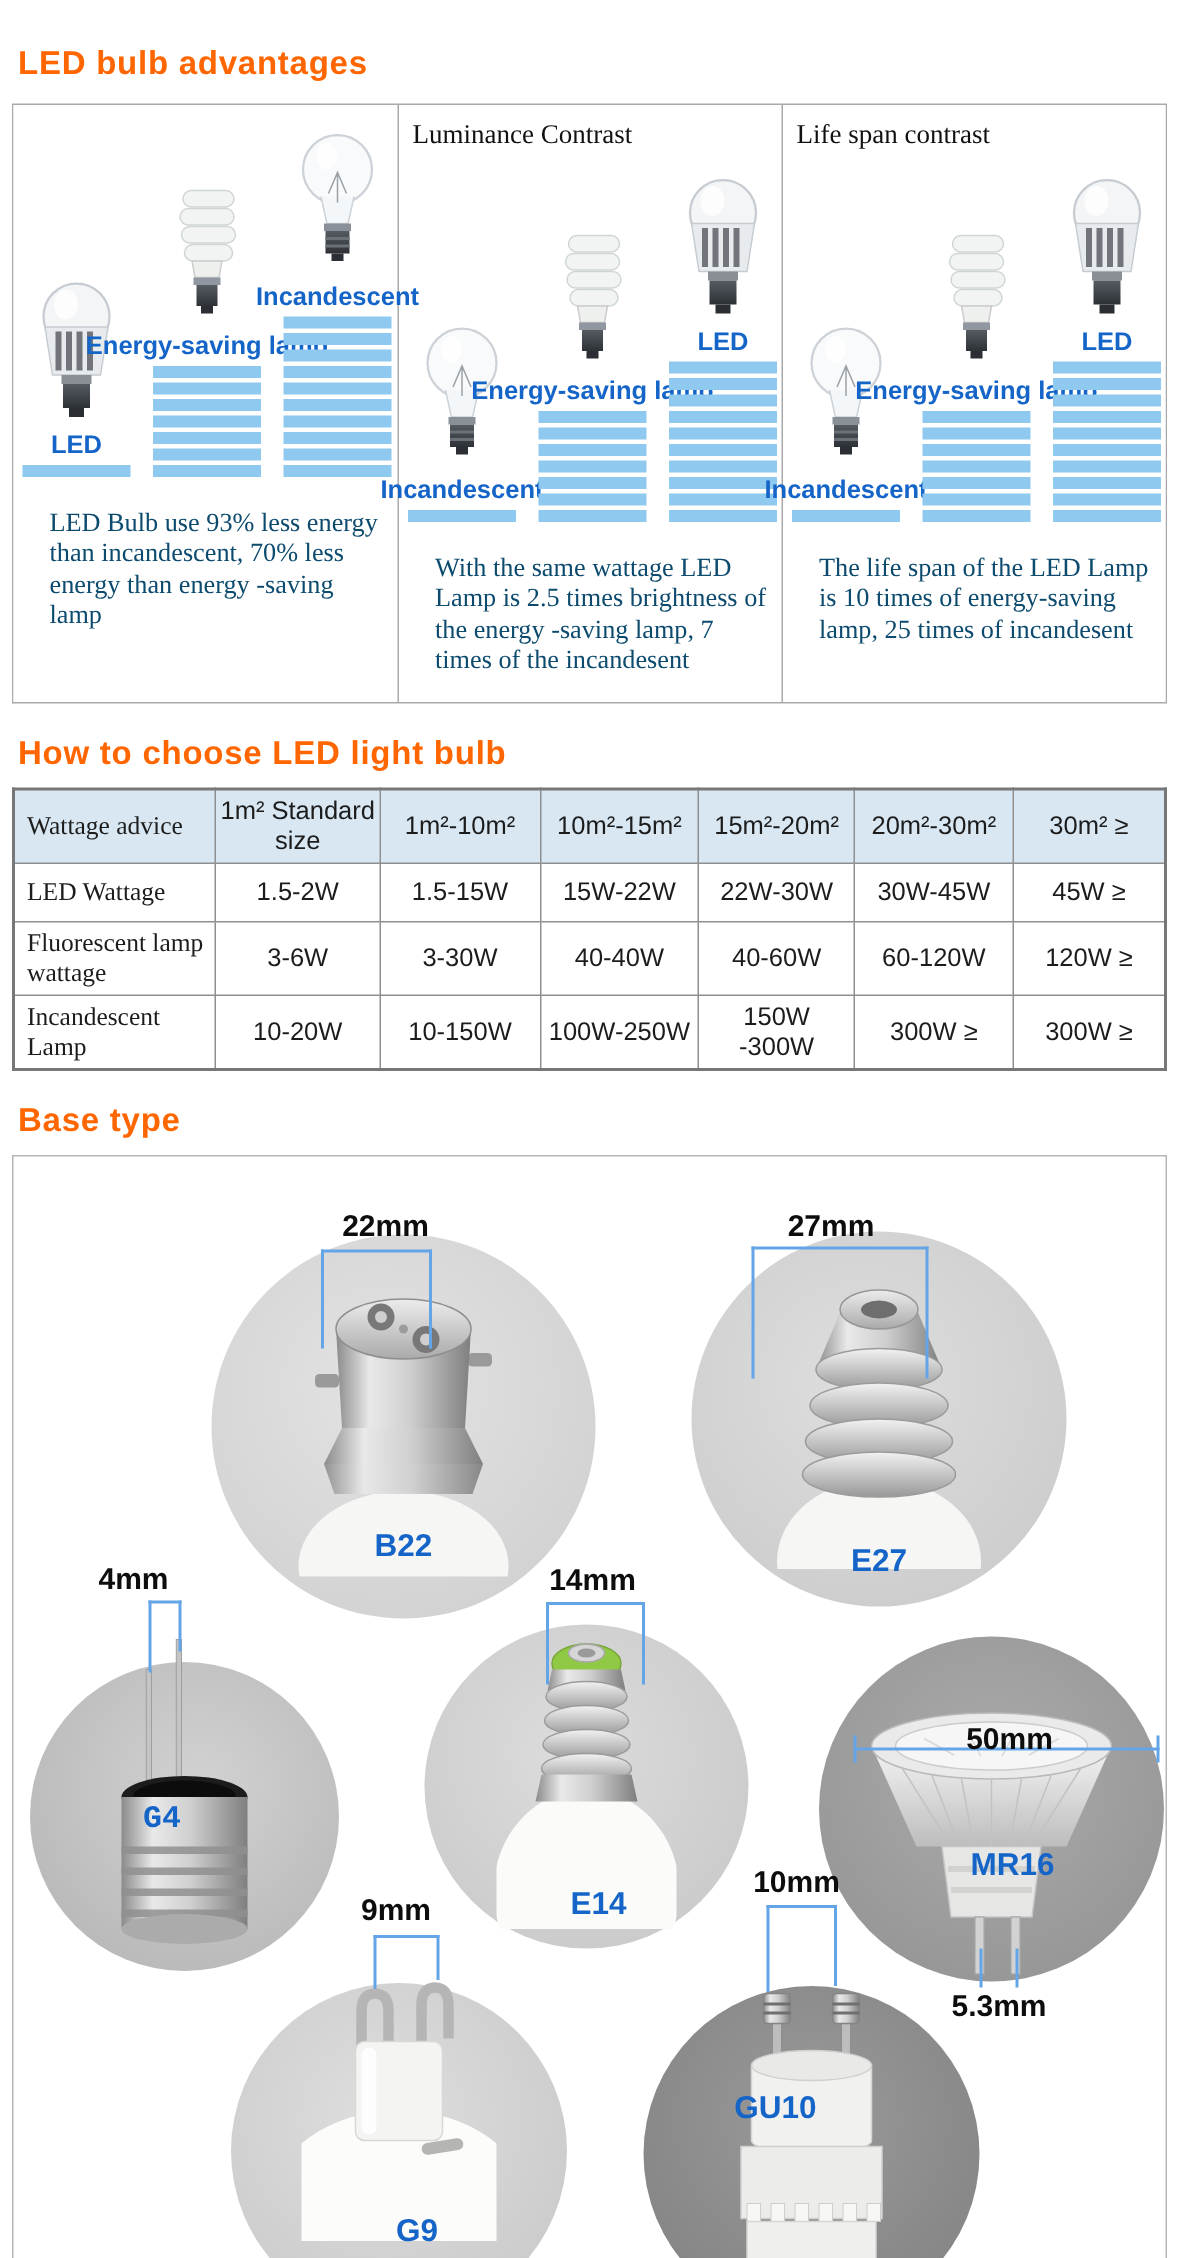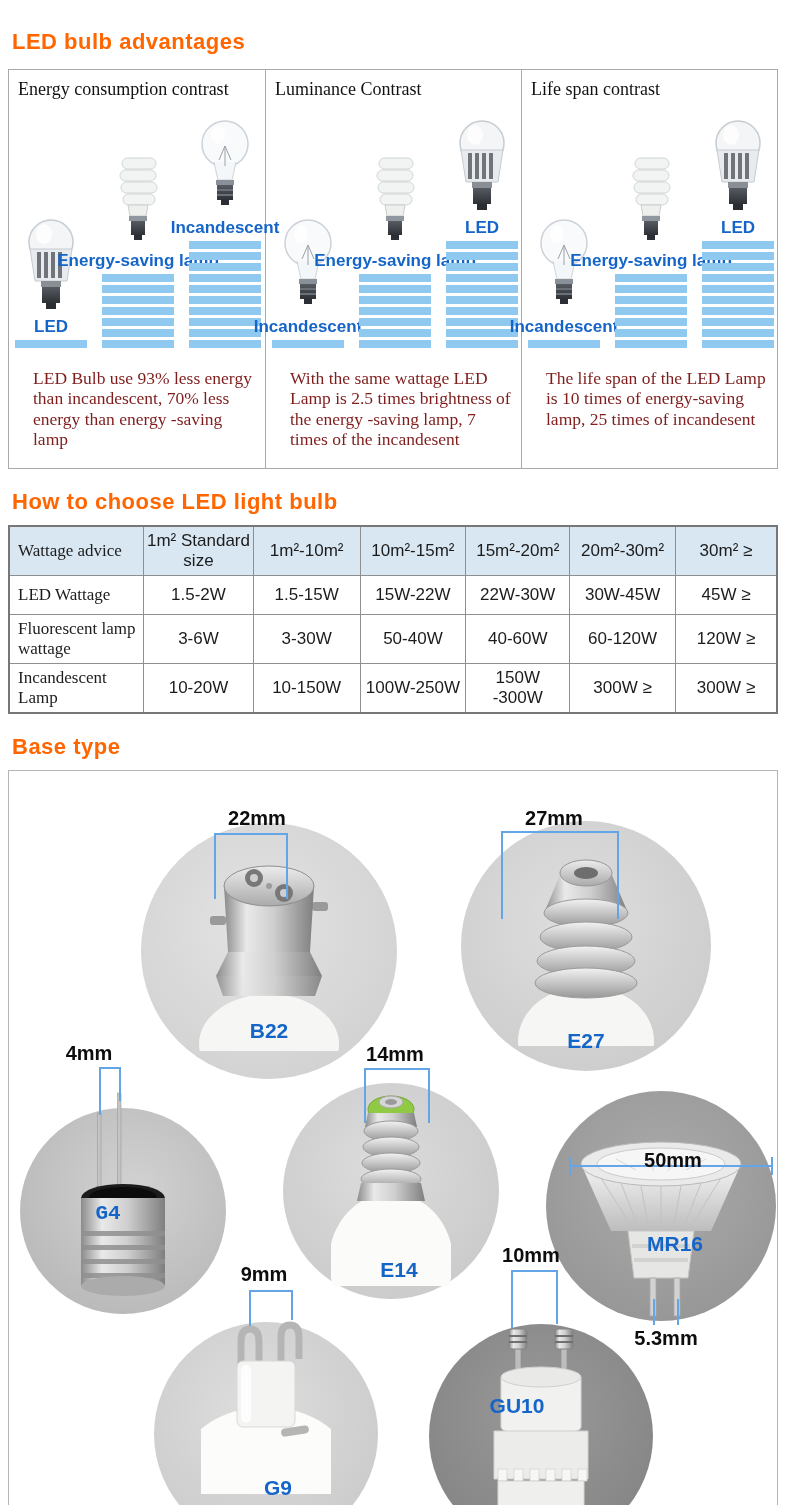--- a/index.html
+++ b/index.html
@@ -17,21 +17,21 @@
   .panels{display:flex;width:770px;margin-left:8px;border:1px solid var(--panel-border);}
   .panel{width:256.6px;height:398px;display:flex;flex-direction:column;background:#fff;}
   .panel + .panel{border-left:1px solid var(--panel-border);}
   .panel-header{font-family:"Liberation Serif",serif;font-size:18px;padding:9px 6px 0 9px;color:#111;}
   .chart{position:relative;height:256px;}
   .col{position:absolute;bottom:8px;width:72px;display:flex;flex-direction:column;align-items:center;}
   .chart-label{font-size:17px;font-weight:bold;color:var(--label-blue);white-space:nowrap;margin:2px 0 1px;}
   .bars{display:flex;flex-direction:column;gap:3px;width:100%;margin-top:2px;}
   .bar{width:100%;height:8px;background:var(--bar-blue);}
   .col.c1{left:6px;} .col.c2{left:93px;} .col.c3{left:180px;}
-  .desc{font-family:"Liberation Serif",serif;font-size:17.5px;line-height:1.16;padding:12px 6px 0 24px;color:#7f1d1d;}
+  .desc{font-family:"Liberation Serif",serif;font-size:17.5px;line-height:1.16;padding:12px 6px 0 24px;color:#0c4a6e;}
 
   
   table.watt{border-collapse:collapse;margin:0 0 0 8px;width:770px;border:2px solid #777;}
   table.watt td,table.watt th{border:1px solid var(--table-border);text-align:center;font-size:17px;font-weight:normal;padding:4px 2px;}
   table.watt tr.head td{background:var(--table-header-bg);height:36px;}
   table.watt td.rowlab{font-family:"Liberation Serif",serif;text-align:left;padding-left:8px;font-size:17px;}
   table.watt tr{height:39px;padding-left:47px;}
 
   
   #base-box{position:relative;width:770px;height:780px;margin:0 0 6px 8px;border:1px solid #b5b5b5;border-bottom:7px solid #8c8c8c;background:#fff;overflow:hidden;}
@@ -72,21 +72,20 @@
   </defs>
 </svg>
 
 <div class="page">
 
   <h1 class="orange-title">LED bulb advantages</h1>
 
   <div class="panels">
 
     <div class="panel">
-      <div class="panel-header">Energy consumption contrast</div>
       <div class="chart">
         <div class="col c1">
           <span>
             <svg width="52" height="92" viewBox="0 0 52 92">
                 <circle cx="26" cy="23" r="22" fill="#f3f5f7" stroke="#c6ccd2" stroke-width="1.5"></circle>
                 <path d="M5,30 L47,30 L42,62 L10,62 Z" fill="#e8ebee" stroke="#c6ccd2"></path>
                 <rect x="12" y="33" width="4" height="26" fill="#4a4e54" opacity=".75"></rect>
                 <rect x="19" y="33" width="4" height="26" fill="#4a4e54" opacity=".75"></rect>
                 <rect x="26" y="33" width="4" height="26" fill="#4a4e54" opacity=".75"></rect>
                 <rect x="33" y="33" width="4" height="26" fill="#4a4e54" opacity=".75"></rect>
@@ -344,21 +343,21 @@
       <td>1.5-15W</td>
       <td>15W-22W</td>
       <td>22W-30W</td>
       <td>30W-45W</td>
       <td>45W ≥</td>
     </tr>
     <tr>
       <td class="rowlab">Fluorescent lamp wattage</td>
       <td>3-6W</td>
       <td>3-30W</td>
-      <td>50-40W</td>
+      <td>40-40W</td>
       <td>40-60W</td>
       <td>60-120W</td>
       <td>120W ≥</td>
     </tr>
     <tr>
       <td class="rowlab">Incandescent Lamp</td>
       <td>10-20W</td>
       <td>10-150W</td>
       <td>100W-250W</td>
       <td>150W -300W</td>

